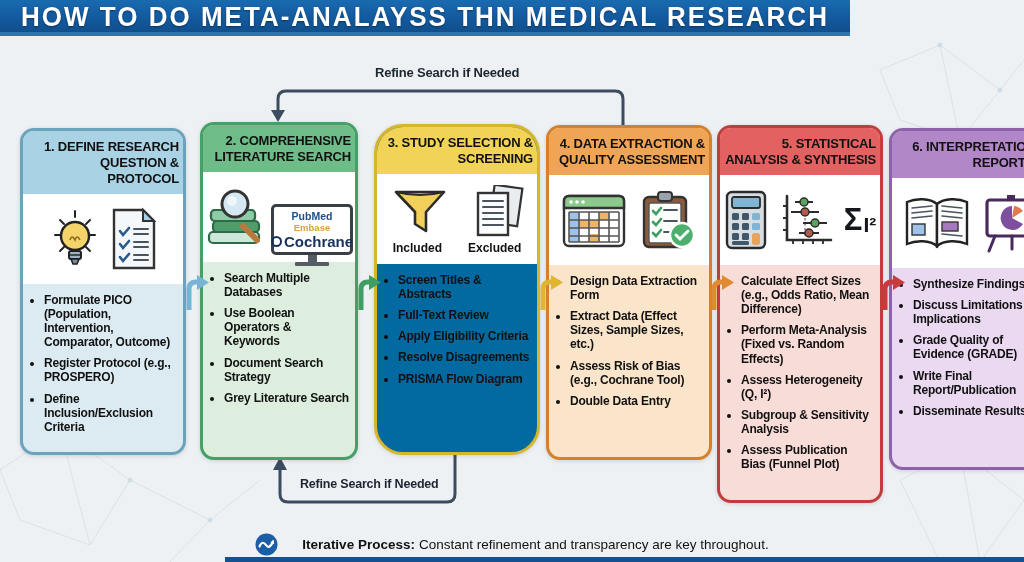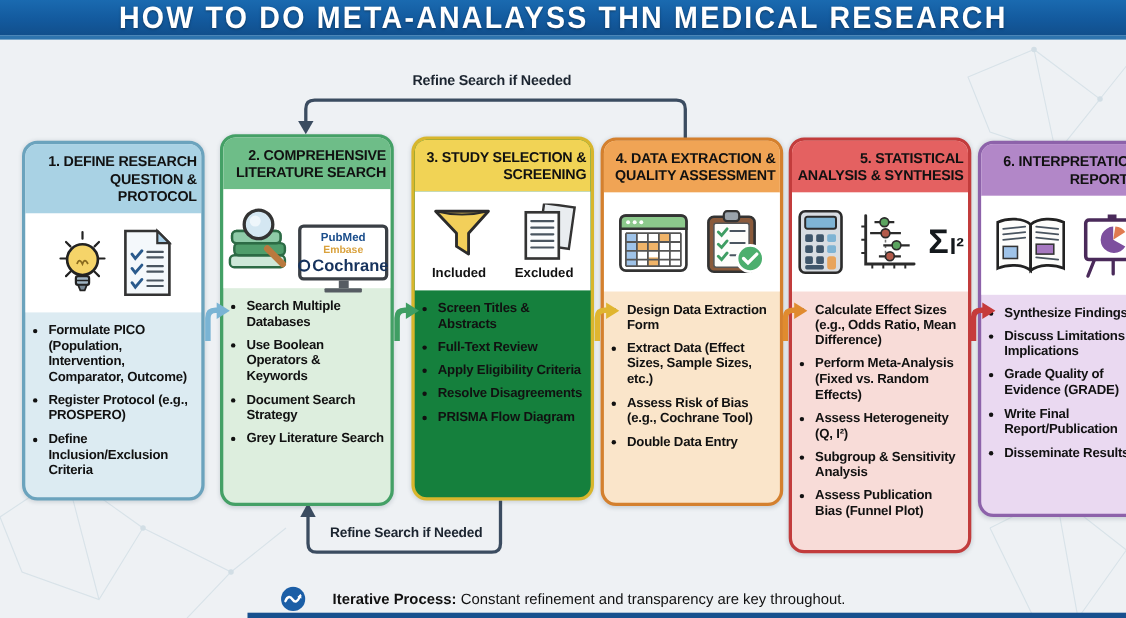--- a/index.html
+++ b/index.html
@@ -1,19 +1,19 @@
 <!DOCTYPE html>
 <html><head>
 <meta charset="utf-8">
 <style>
   html,body{margin:0;padding:0;background:#cfd6dc;}
   .canvas{position:relative;width:1024px;height:562px;background:#eef1f4;overflow:hidden;
           font-family:"Liberation Sans",sans-serif;color:#111;}
   
-  .titlebar{position:absolute;left:0;top:0;width:1024px;height:32px;
+  .titlebar{position:absolute;left:0;top:0;width:850px;height:32px;
             background:linear-gradient(180deg,#1a6ab0 0%,#135a9e 55%,#114f8c 100%);
             border-bottom:4px solid #2e74ae;display:flex;align-items:center;justify-content:center;}
   .titlebar span{color:#fff;font-weight:bold;font-size:26px;letter-spacing:2px;white-space:nowrap;
                  text-shadow:0 1px 2px rgba(0,0,0,.4);transform:scaleY(1.08);}
   
   .mesh{position:absolute;left:0;top:0;pointer-events:none;opacity:.5;}
   
   .step{position:absolute;border:3px solid;border-radius:14px;display:flex;flex-direction:column;
         overflow:hidden;box-shadow:0 1px 4px rgba(40,60,80,.18);box-sizing:border-box;}
   .step-header{font-weight:bold;font-size:13px;line-height:1.22;text-align:right;
@@ -23,21 +23,21 @@
   .icon-band.stacked{flex-direction:column;gap:2px;padding-top:6px;}
   .icons-row{display:flex;align-items:center;justify-content:center;gap:22px;}
   .io-labels{display:flex;gap:26px;font-weight:bold;font-size:12px;}
   ul.bullets{flex:1;margin:0;padding:9px 5px 6px 21px;font-size:12px;font-weight:bold;
              line-height:1.18;letter-spacing:-.2px;}
   ul.bullets li{margin-bottom:7px;}
   .s1{left:20px; top:128px;width:166px;height:327px;background:#dcebf2;border-color:#6ba3bd;}
   .s1 .step-header{background:#a9d2e4;}
   .s2{left:200px;top:122px;width:158px;height:338px;background:#ddeede;border-color:#44a066;}
   .s2 .step-header{background:#6ebd88;}
-  .s3{left:374px;top:124px;width:166px;height:331px;background:#15803d;border-color:#d8b62c;}
+  .s3{left:374px;top:124px;width:166px;height:331px;background:#0369a1;border-color:#d8b62c;border-radius:29px;}
   .s3 .step-header{background:#f1d355;}
   .s4{left:546px;top:125px;width:166px;height:335px;background:#fae5ca;border-color:#d4802e;}
   .s4 .step-header{background:#f0a455;}
   .s5{left:717px;top:125px;width:166px;height:378px;background:#f8dcd8;border-color:#c23c3c;}
   .s5 .step-header{background:#e46161;}
   .s6{left:889px;top:128px;width:166px;height:342px;background:#ead9f1;border-color:#8d62aa;}
   .s6 .step-header{background:#b287c8;}
   
   .flow-arrow{position:absolute;top:274px;}
   

